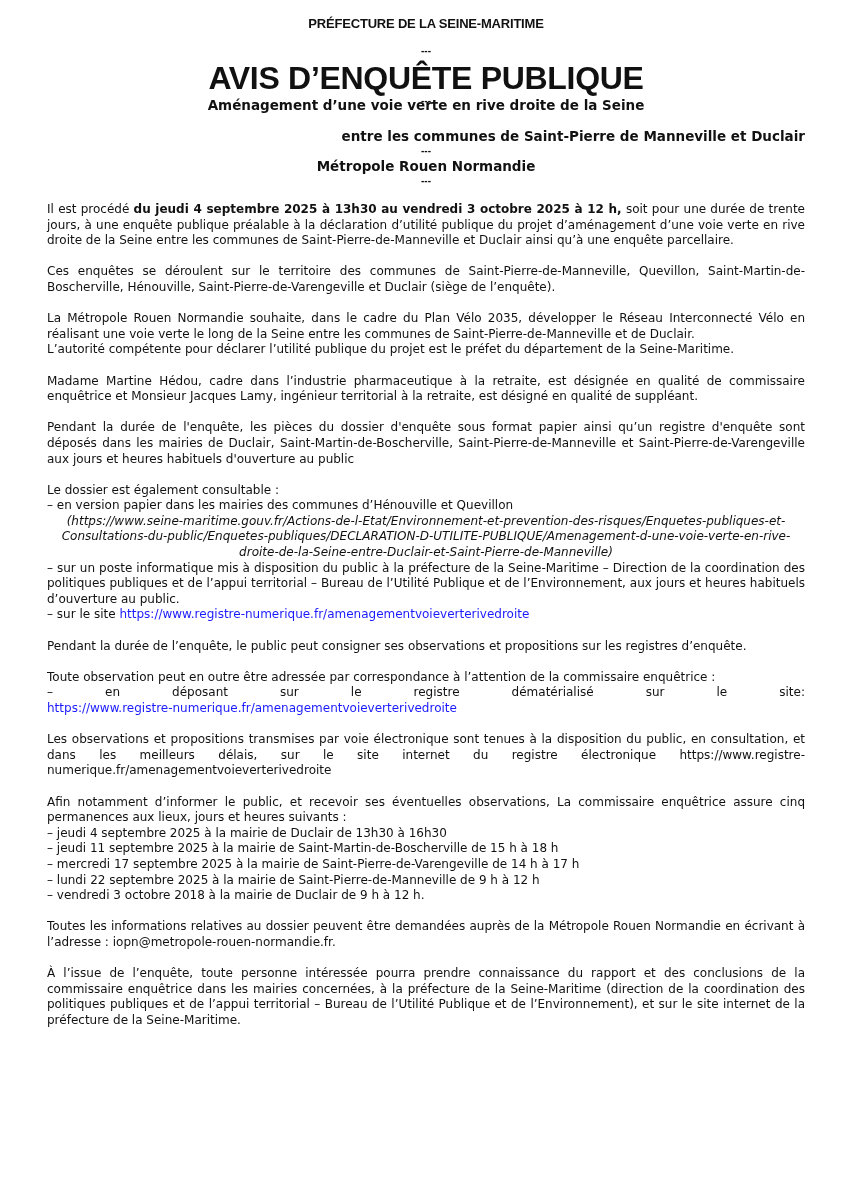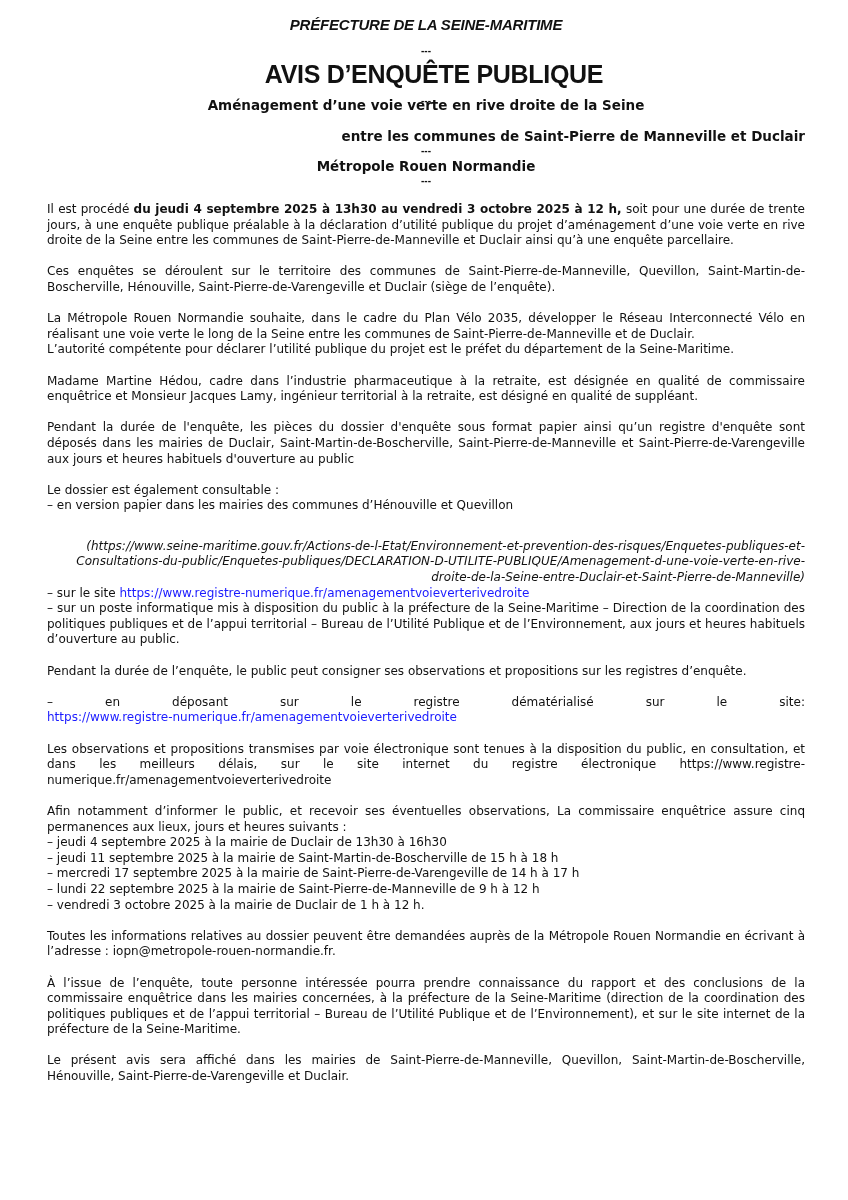--- a/index.html
+++ b/index.html
@@ -1,21 +1,21 @@
 <!DOCTYPE html>
 <html><head>
 <meta charset="utf-8">
 <style>
   html, body { margin:0; padding:0; background:#ffffff; }
   body { width:848px; height:1200px; overflow:hidden; position:relative; color:#111; }
   .page { position:absolute; left:47px; top:0; width:758px; font-family:"Liberation Sans", sans-serif; }
   .hdr { text-align:center; font-family:"Liberation Sans", sans-serif; }
-  .pref { position:absolute; left:0; width:758px; top:16px; font-weight:bold; font-size:15px; letter-spacing:-0.2px;font-style:italic; }
+  .pref { position:absolute; left:0; width:758px; top:16px; font-weight:bold; font-size:13px; letter-spacing:-0.2px; }
   .sep { position:absolute; left:0; width:758px; font-size:10px; font-weight:bold; line-height:10px; }
-  .title { position:absolute; left:8px; width:758px; top:60px; font-weight:bold; font-size:25px; letter-spacing:-0.3px; }
+  .title { position:absolute; left:0; width:758px; top:60px; font-weight:bold; font-size:32px; letter-spacing:-0.3px; }
   .sub { position:absolute; left:0; width:758px; font-weight:bold; font-size:15px; line-height:19px; font-family:"DejaVu Sans", sans-serif; font-size:13.5px; }
   .body { position:absolute; left:0; top:202px; width:758px; font-family:"DejaVu Sans", sans-serif; font-size:12px; line-height:15.6px; }
   .body p { margin:0 0 15.6px 0; text-align:justify; }
   .line { display:block; }
   .just { text-align:justify; text-align-last:justify; }
   a.link { color:#1a1aff; text-decoration:none; }
   .url-ital { font-style:italic; }
   b { font-weight:bold; }
 </style>
 </head>
@@ -42,42 +42,42 @@
       <span class="line">L’autorité compétente pour déclarer l’utilité publique du projet est le préfet du département de la Seine-Maritime.</span>
     </p>
 
     <p>Madame Martine Hédou, cadre dans l’industrie pharmaceutique à la retraite, est désignée en qualité de commissaire enquêtrice et Monsieur Jacques Lamy, ingénieur territorial à la retraite, est désigné en qualité de suppléant.</p>
 
     <p>Pendant la durée de l'enquête, les pièces du dossier d'enquête sous format papier ainsi qu’un registre d'enquête sont déposés dans les mairies de Duclair, Saint-Martin-de-Boscherville, Saint-Pierre-de-Manneville et Saint-Pierre-de-Varengeville aux jours et heures habituels d'ouverture au public</p>
 
     <p>
       <span class="line">Le dossier est également consultable :</span>
       <span class="line">– en version papier dans les mairies des communes d’Hénouville et Quevillon</span>
-      <span class="line url-ital" style="text-align:right;margin-top:25px;">(https://www.seine-maritime.gouv.fr/Actions-de-l-Etat/Environnement-et-prevention-des-risques/Enquetes-publiques-et-Consultations-du-public/Enquetes-publiques/DECLARATION-D-UTILITE-PUBLIQUE/Amenagement-d-une-voie-verte-en-rive-droite-de-la-Seine-entre-Duclair-et-Saint-Pierre-de-Manneville)</span>
+      <span class="line url-ital" style="text-align:center;">(https://www.seine-maritime.gouv.fr/Actions-de-l-Etat/Environnement-et-prevention-des-risques/Enquetes-publiques-et-Consultations-du-public/Enquetes-publiques/DECLARATION-D-UTILITE-PUBLIQUE/Amenagement-d-une-voie-verte-en-rive-droite-de-la-Seine-entre-Duclair-et-Saint-Pierre-de-Manneville)</span>
+      <span class="line">– sur un poste informatique mis à disposition du public à la préfecture de la Seine-Maritime – Direction de la coordination des politiques publiques et de l’appui territorial – Bureau de l’Utilité Publique et de l’Environnement, aux jours et heures habituels d’ouverture au public.</span>
       <span class="line"><span>– sur le site </span><a class="link" style="color: rgb(26, 26, 255);">https://www.registre-numerique.fr/amenagementvoieverterivedroite</a></span>
-      <span class="line">– sur un poste informatique mis à disposition du public à la préfecture de la Seine-Maritime – Direction de la coordination des politiques publiques et de l’appui territorial – Bureau de l’Utilité Publique et de l’Environnement, aux jours et heures habituels d’ouverture au public.</span>
     </p>
 
     <p>Pendant la durée de l’enquête, le public peut consigner ses observations et propositions sur les registres d’enquête.</p>
 
     <p>
+      <span class="line">Toute observation peut en outre être adressée par correspondance à l’attention de la commissaire enquêtrice :</span>
       <span class="line just">– en déposant sur le registre dématérialisé sur le site:</span>
       <a class="line link" style="color: rgb(26, 26, 255);">https://www.registre-numerique.fr/amenagementvoieverterivedroite</a>
     </p>
 
     <p>Les observations et propositions transmises par voie électronique sont tenues à la disposition du public, en consultation, et dans les meilleurs délais, sur le site internet du registre électronique https://www.registre-numerique.fr/amenagementvoieverterivedroite</p>
 
     <p>
       <span class="line">Afin notamment d’informer le public, et recevoir ses éventuelles observations, La commissaire enquêtrice assure cinq permanences aux lieux, jours et heures suivants :</span>
       <span class="line">– jeudi 4 septembre 2025 à la mairie de Duclair de 13h30 à 16h30</span>
       <span class="line">– jeudi 11 septembre 2025 à la mairie de Saint-Martin-de-Boscherville de 15 h à 18 h</span>
       <span class="line">– mercredi 17 septembre 2025 à la mairie de Saint-Pierre-de-Varengeville de 14 h à 17 h</span>
       <span class="line">– lundi 22 septembre 2025 à la mairie de Saint-Pierre-de-Manneville de 9 h à 12 h</span>
-      <span class="line">– vendredi 3 octobre 2025 à la mairie de Duclair de 1 h à 12 h.</span>
+      <span class="line">– vendredi 3 octobre 2018 à la mairie de Duclair de 9 h à 12 h.</span>
     </p>
 
     <p>Toutes les informations relatives au dossier peuvent être demandées auprès de la Métropole Rouen Normandie en écrivant à l’adresse : iopn@metropole-rouen-normandie.fr.</p>
 
     <p>À l’issue de l’enquête, toute personne intéressée pourra prendre connaissance du rapport et des conclusions de la commissaire enquêtrice dans les mairies concernées, à la préfecture de la Seine-Maritime (direction de la coordination des politiques publiques et de l’appui territorial – Bureau de l’Utilité Publique et de l’Environnement), et sur le site internet de la préfecture de la Seine-Maritime.</p>
 
-    <p>Le présent avis sera affiché dans les mairies de Saint-Pierre-de-Manneville, Quevillon, Saint-Martin-de-Boscherville, Hénouville, Saint-Pierre-de-Varengeville et Duclair.</p>
   </div>
 </div>
 
 </body></html>

